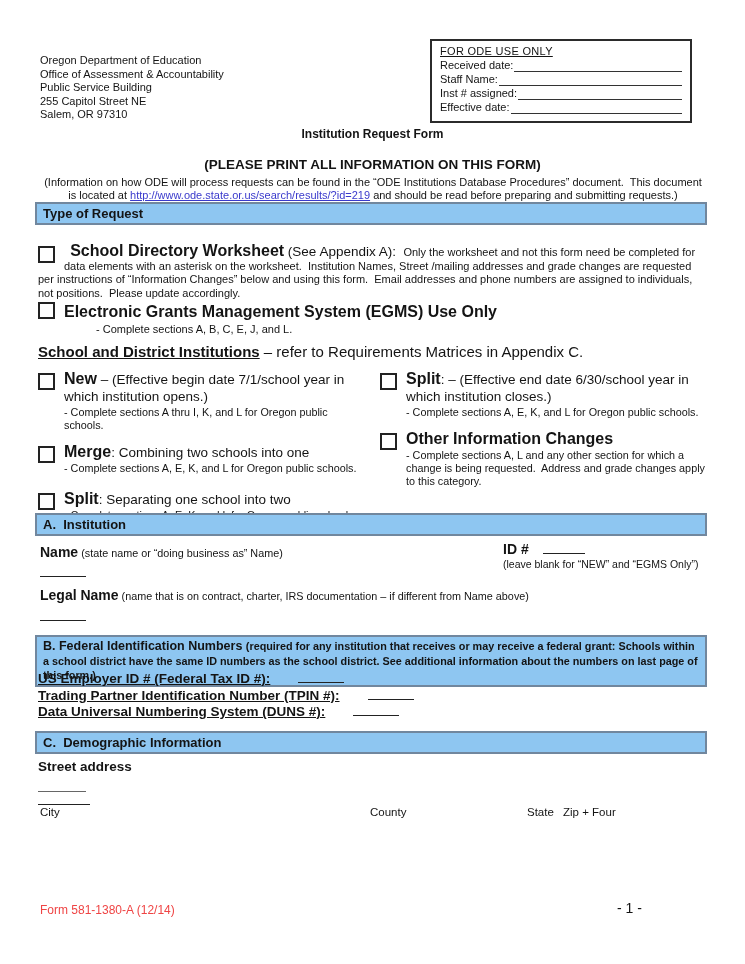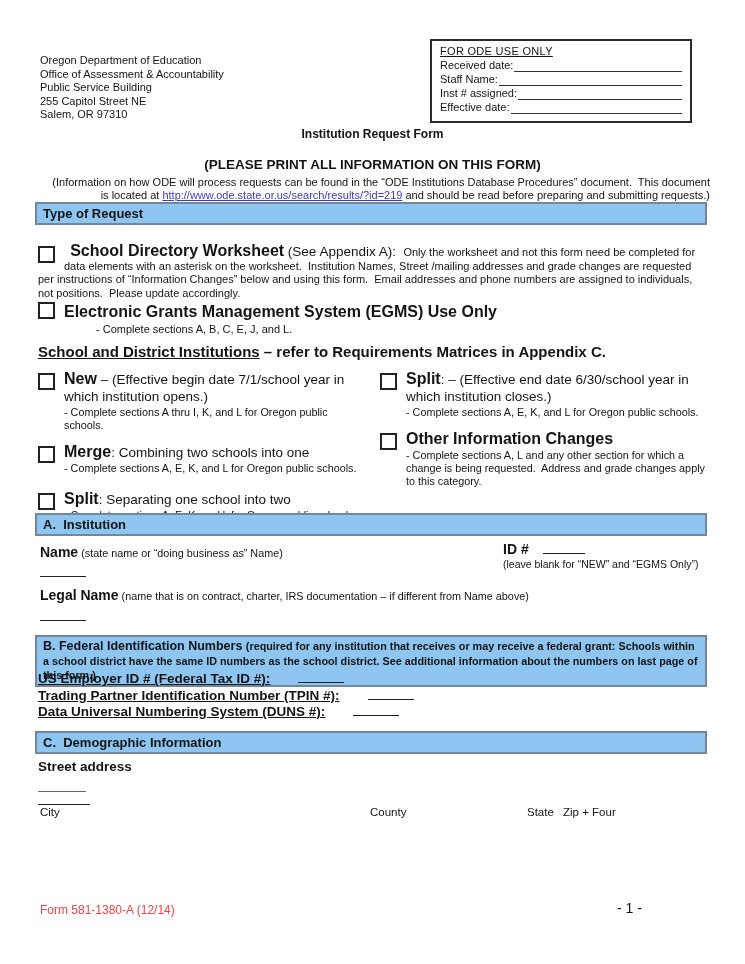--- a/index.html
+++ b/index.html
@@ -14,21 +14,21 @@
   #odebox .box-title{text-decoration:underline;letter-spacing:.3px}
   .field-row{display:flex;align-items:flex-end;height:14px}
   .fill-line{flex:1;border-bottom:1px solid #333;height:11px;margin-left:1px}
 
   
   #titleblock{left:0;top:127px;width:745px;text-align:center}
   #titleblock .main{font-size:12px;font-weight:bold}
   #titleblock .sub{font-size:13.5px;font-weight:bold;margin-top:16px}
 
   
-  #intro{left:36px;top:176px;width:674px;font-size:11px;line-height:13px;text-align:right}
+  #intro{left:36px;top:176px;width:674px;font-size:11px;line-height:13px;text-align:center}
   #intro a{color:#3a3acc;text-decoration:underline;cursor:pointer}
 
   
   .bar{left:35px;width:656px;background:#8ec6f1;border:2px solid #71879e;padding:2px 6px;font-weight:bold;font-size:13px}
   #bar-type{top:202px}
   #bar-a{top:513px}
   #bar-b{top:635px;font-size:12.5px;line-height:14.5px}
   #bar-b .bar-note{font-size:10.8px}
   #bar-c{top:731px}
 
@@ -41,21 +41,21 @@
   .opt-label{font-weight:bold;font-size:16px}
   #sdw .big{font-size:13.5px}
 
   
   #egms{left:38px;top:302px;font-size:13.5px}
   #egms .note{font-size:11px;margin-left:58px;margin-top:2px;font-weight:normal}
 
   
   #sdi{left:38px;top:343px;font-size:15px;font-weight:bold}
   #sdi .u{text-decoration:underline}
-  #sdi .rest{font-weight:bold}
+  #sdi .rest{font-weight:normal}
 
   
   #options{left:38px;top:371px;width:672px;display:flex}
   .col{display:flex;flex-direction:column}
   .col-left{width:332px;margin-right:10px}
   .col-right{width:330px}
   .opt{display:flex;align-items:flex-start;margin-bottom:12px}
   .opt .cb{flex:0 0 13px;margin-top:2px;margin-right:9px}
   .opt-text{font-size:13.5px;line-height:16.5px}
   .opt-note{font-size:10.8px;line-height:12.8px;font-weight:normal;margin-top:1px}

